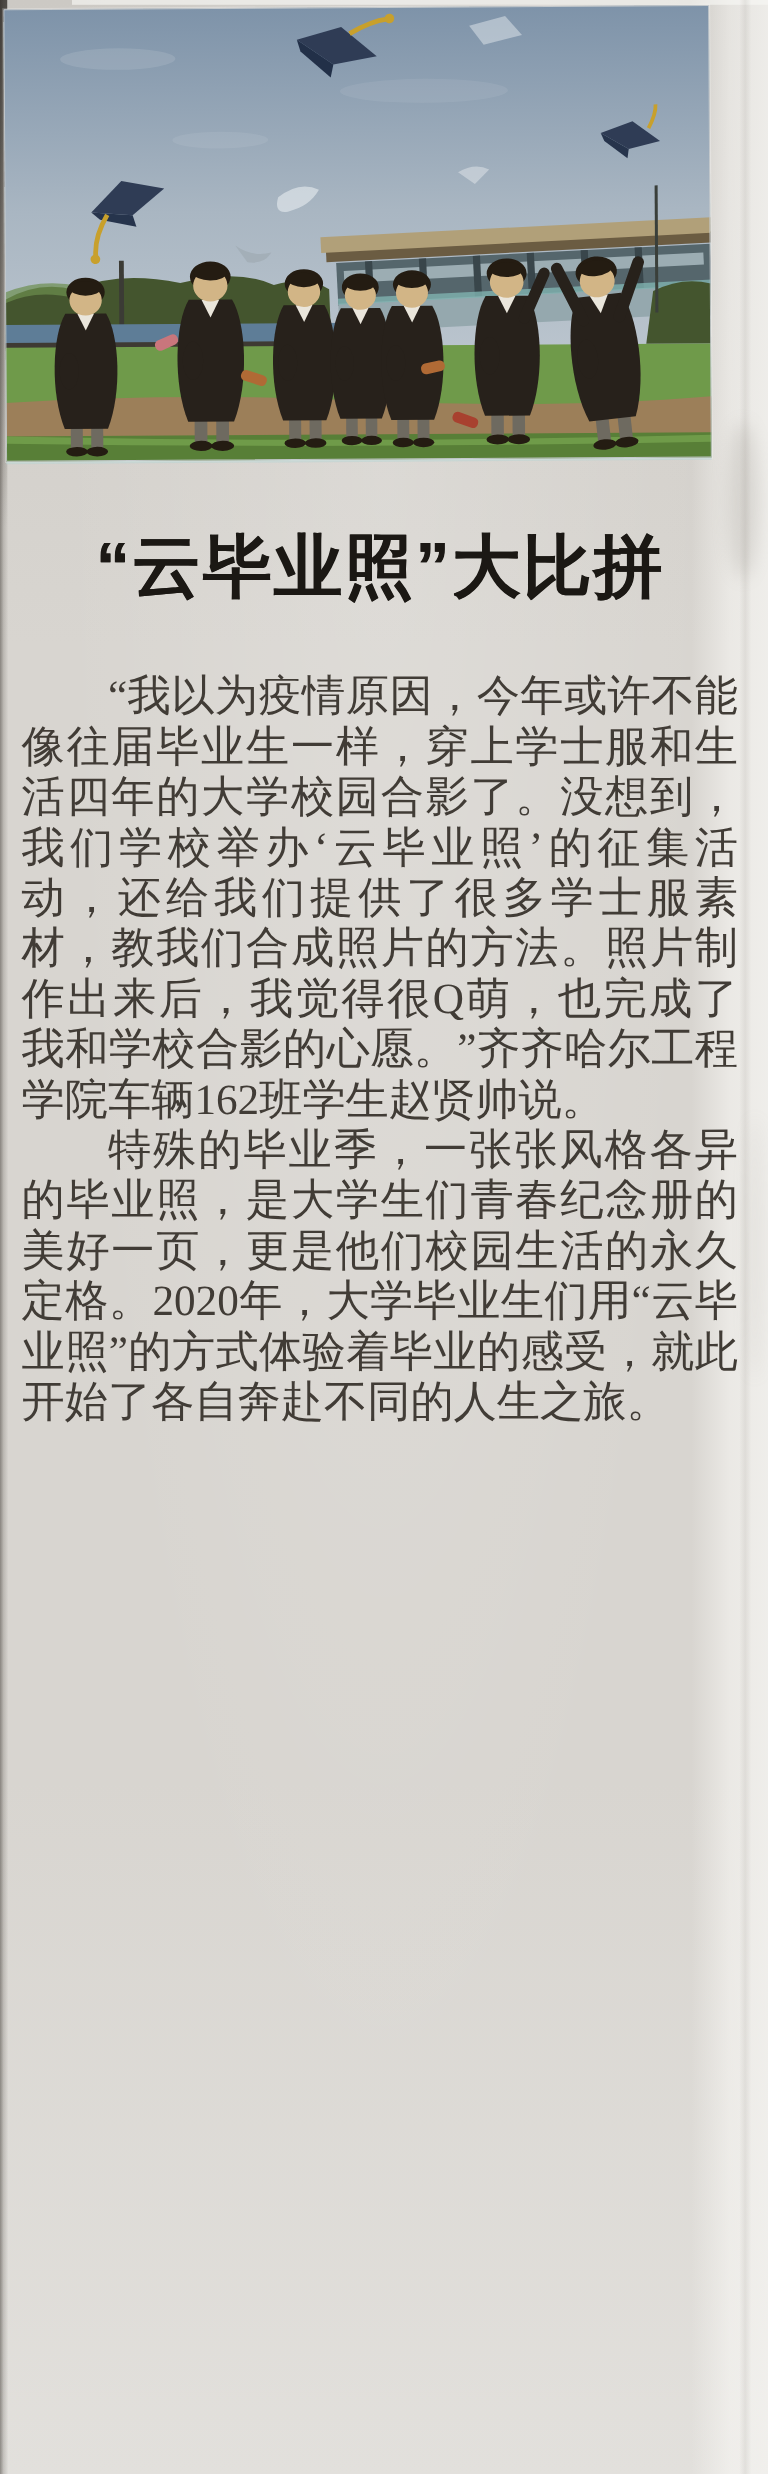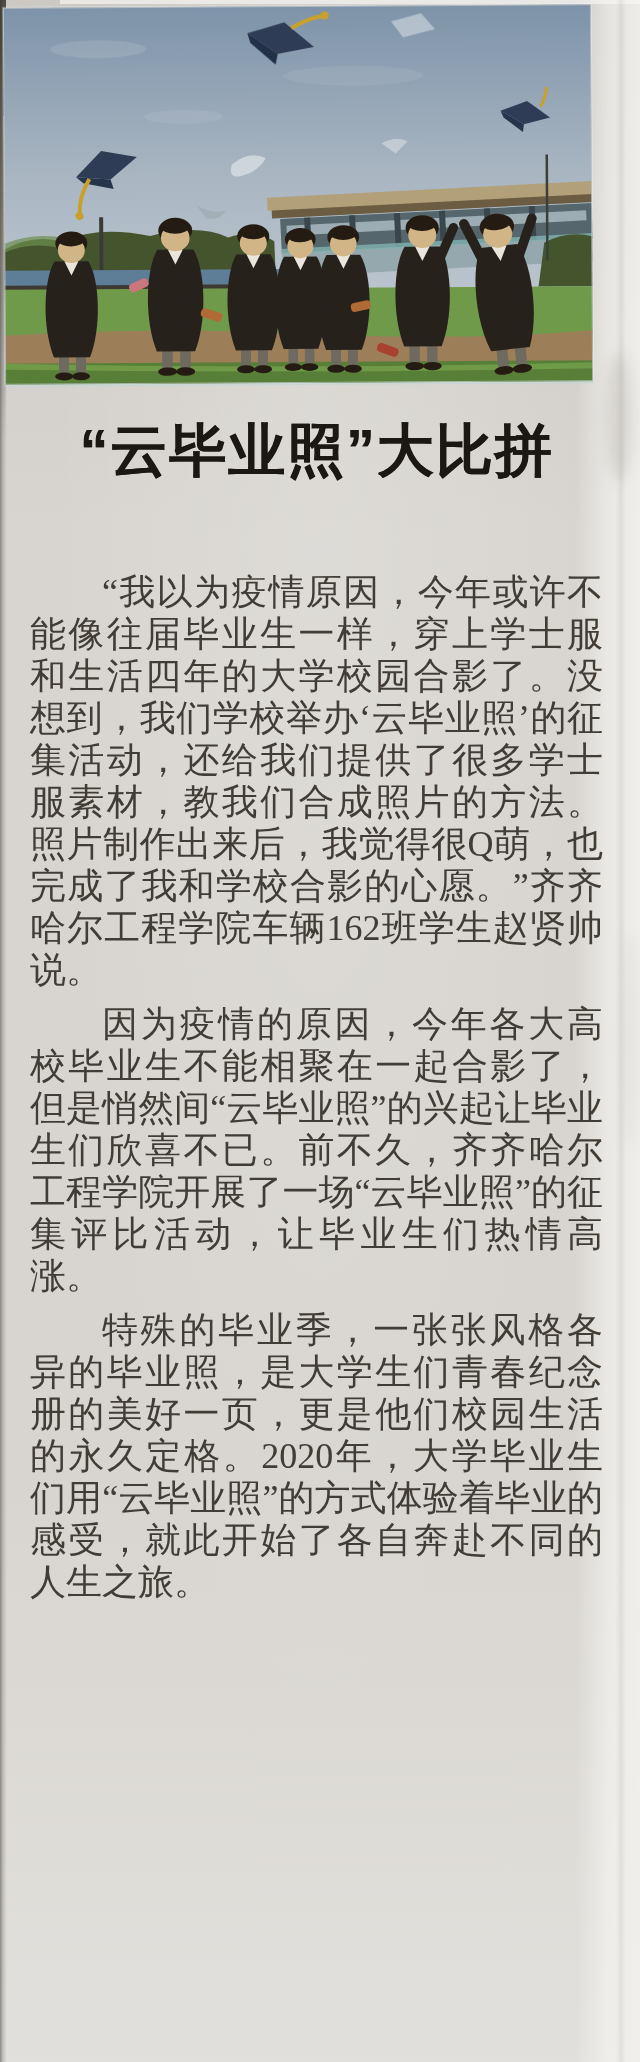--- a/index.html
+++ b/index.html
@@ -24,35 +24,35 @@
   .smudge.s2{right:4px;top:930px;width:14px;height:220px;opacity:.10;}
 
   .photo-wrap{
     position:absolute;left:4px;top:6px;width:588px;height:377px;
     transform:rotate(-0.35deg);
     box-shadow:0 2px 0 rgba(185,214,212,.55), 0 0 0 1px rgba(255,255,255,.25);
   }
   .photo-wrap svg{display:block;width:100%;height:100%;}
 
   .headline{
-    position:absolute;left:18px;top:418px;width:597px;margin:0;
+    position:absolute;left:18px;top:441px;width:597px;margin:0;
     font-family:"Liberation Sans","DejaVu Sans",sans-serif;
     font-weight:700;font-size:57px;line-height:64px;
     letter-spacing:2px;text-align:center;
     color:var(--headline-ink);
     text-shadow:.5px 0 0 var(--headline-ink);
   }
 
   .article-body{
     position:absolute;left:18px;top:559px;width:597px;
     color:var(--ink);
     font-size:36px;line-height:42px;
   }
   .article-body p{
-    margin:12px;text-indent:2em;
+    margin:0;text-indent:2em;
     text-align:justify;text-justify:inter-ideograph;
   }
 </style>
 </head>
 <body>
 
 <div class="page">
 
   <div class="top-edge"></div>
   <div class="corner-shadow"></div>
@@ -170,18 +170,17 @@
       </g>
 
       <rect x="0" y="0" width="588" height="377" fill="none" stroke="#c4c9cc" stroke-width="1.5"></rect>
     </svg>
   </div>
 
   <h1 class="headline">“云毕业照”大比拼</h1>
 
   <div class="article-body">
     <p>“我以为疫情原因，今年或许不能像往届毕业生一样，穿上学士服和生活四年的大学校园合影了。没想到，我们学校举办‘云毕业照’的征集活动，还给我们提供了很多学士服素材，教我们合成照片的方法。照片制作出来后，我觉得很Q萌，也完成了我和学校合影的心愿。”齐齐哈尔工程学院车辆162班学生赵贤帅说。</p>
-    <p>因为疫情的原因，今年各大高校毕业生不能相聚在一起合影了，但是悄然间“云毕业照”的兴起让毕业生们欣喜不已。前不久，齐齐哈尔工程学院开展了一场“云毕业照”的征集评比活动，让毕业生们热情高涨。</p>
     <p>特殊的毕业季，一张张风格各异的毕业照，是大学生们青春纪念册的美好一页，更是他们校园生活的永久定格。2020年，大学毕业生们用“云毕业照”的方式体验着毕业的感受，就此开始了各自奔赴不同的人生之旅。</p>
 
   </div>
 
 </div>
 
 </body></html>

